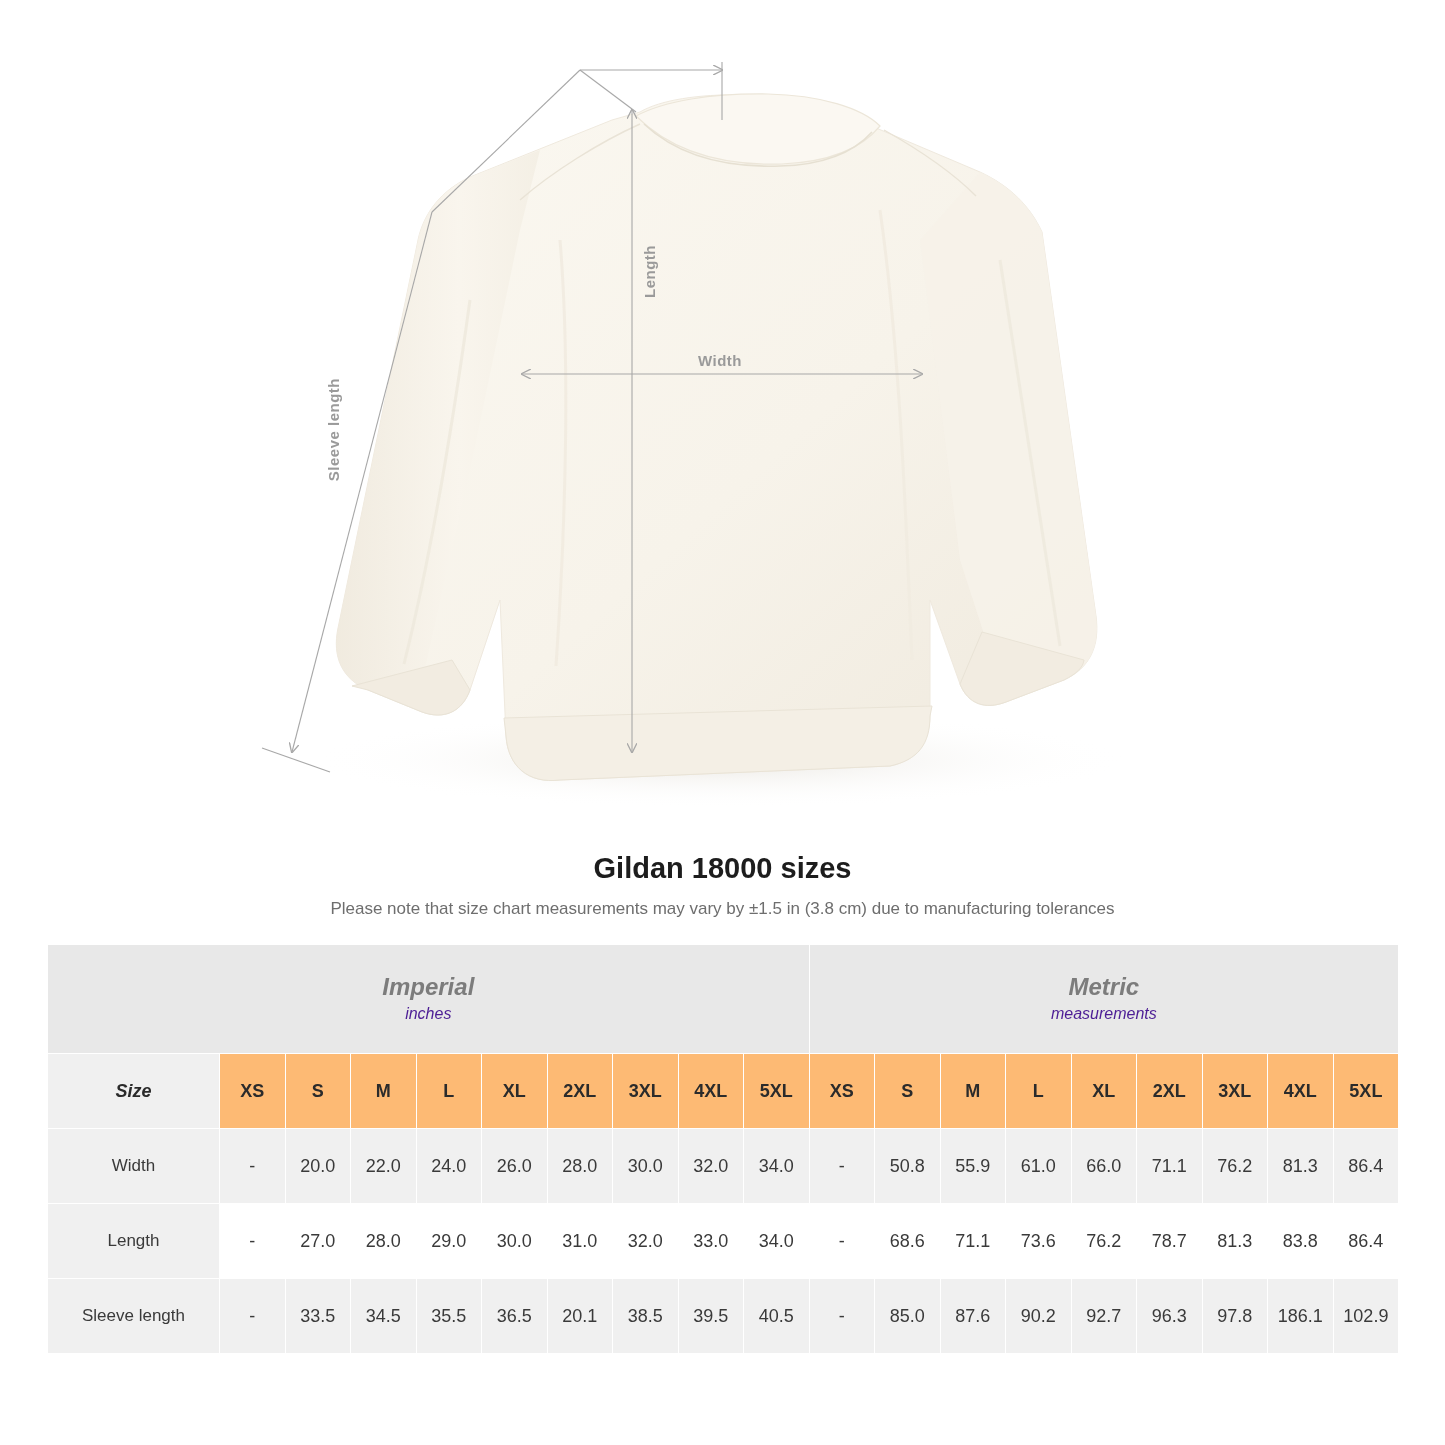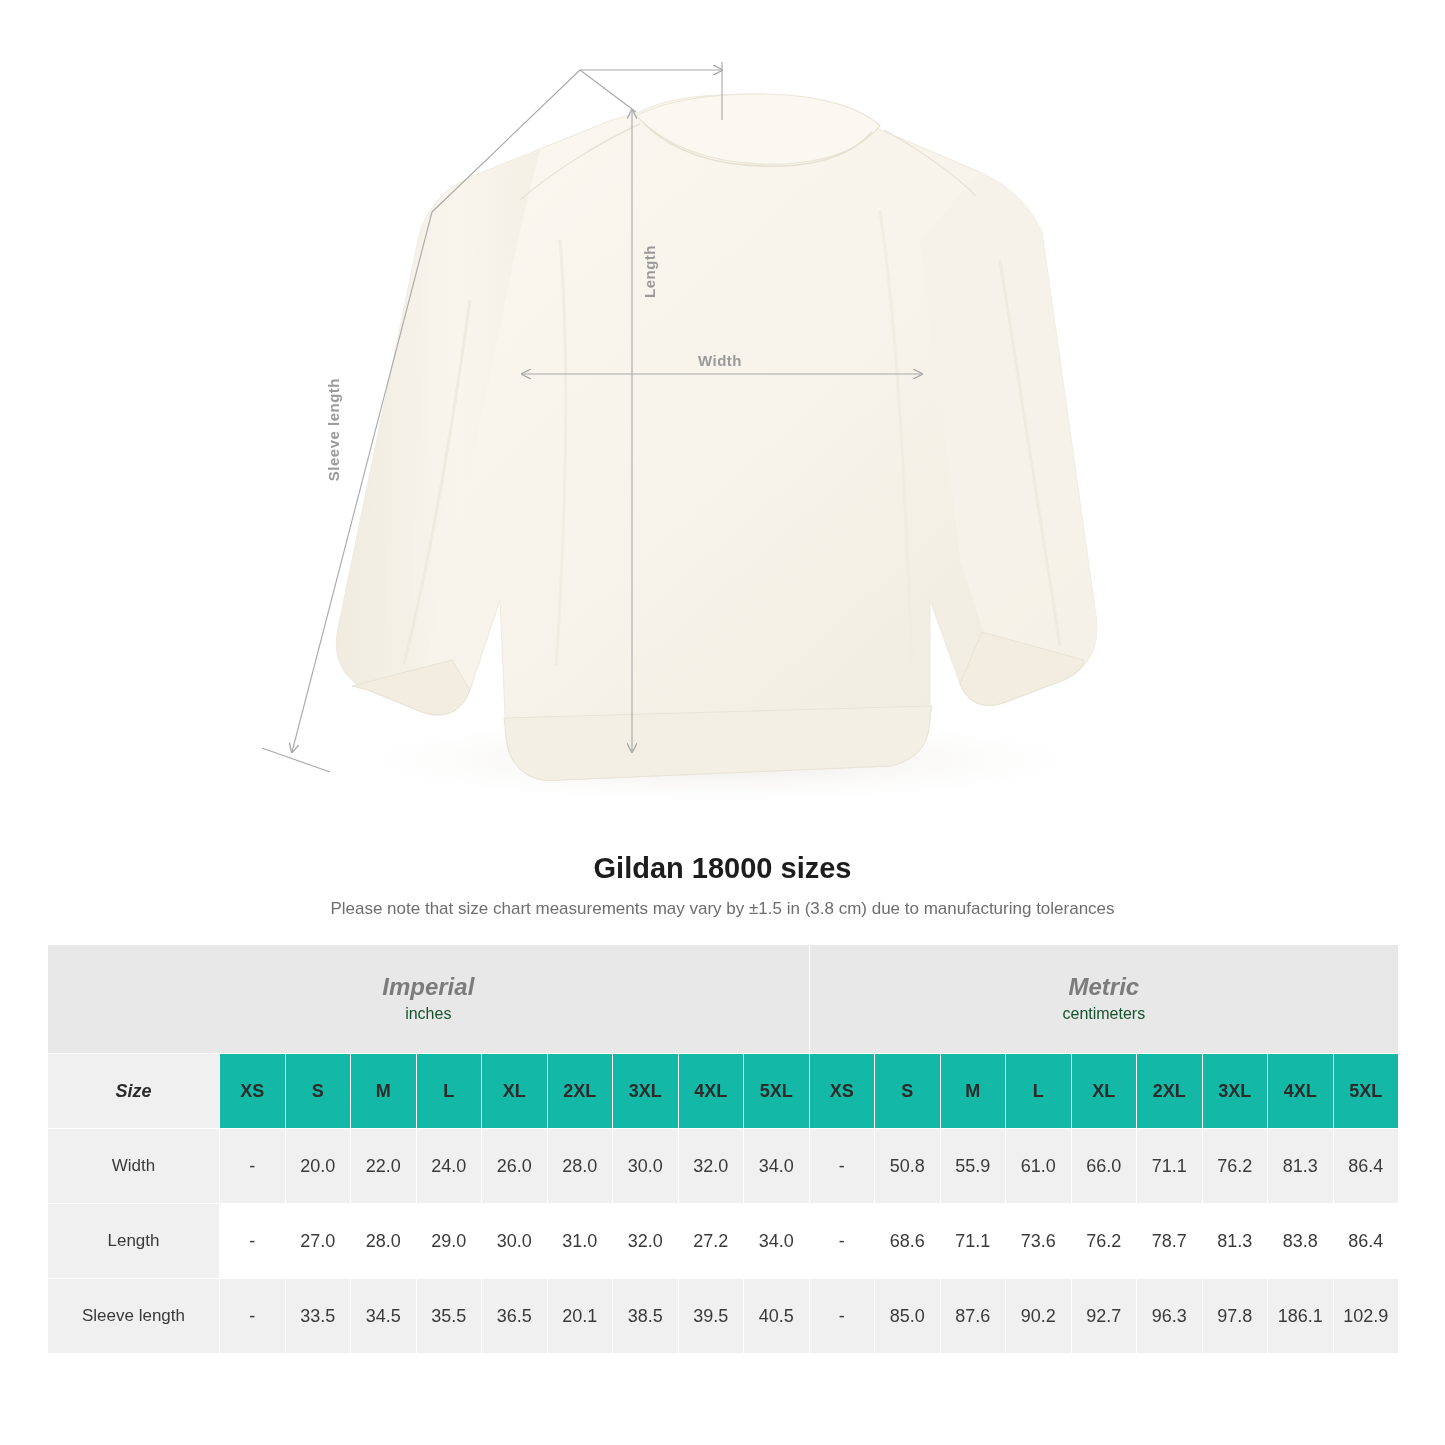--- a/index.html
+++ b/index.html
@@ -99,25 +99,26 @@
   }
   .unit-head .unit-name {
     font-size: 24px;
     font-style: italic;
     font-weight: bold;
     color: #7c7c7c;
     line-height: 1.25;
   }
   .unit-head .unit-sub {
     font-size: 16px;
-    color: #14532d;
+    font-style: italic;
+    color: #4c1d95;
     line-height: 1.5;
   }
   tr.head-row td {
-    background: #14b8a6;
+    background: #fdba74;
     font-size: 18px;
     font-weight: bold;
     color: #2b2b2b;
   }
   tr.head-row td.rowlabel {
     background: #f0f0f0;
     font-style: italic;
   }
   tr.data-row td {
     background: #ffffff;
@@ -267,21 +268,21 @@
           <col class="col-v">
       </colgroup>
       <tbody>
         <tr>
           <td class="unit-head" colspan="10">
             <div class="unit-name">Imperial</div>
             <div class="unit-sub">inches</div>
           </td>
           <td class="unit-head" colspan="9">
             <div class="unit-name">Metric</div>
-            <div class="unit-sub">centimeters</div>
+            <div class="unit-sub">measurements</div>
           </td>
         </tr>
 
         <tr class="head-row">
           <td class="rowlabel">Size</td>
           <td>XS</td>
           <td>S</td>
           <td>M</td>
           <td>L</td>
           <td>XL</td>
@@ -324,21 +325,21 @@
 
         <tr class="data-row">
           <td class="rowlabel">Length</td>
           <td class="val">-</td>
           <td class="val">27.0</td>
           <td class="val">28.0</td>
           <td class="val">29.0</td>
           <td class="val">30.0</td>
           <td class="val">31.0</td>
           <td class="val">32.0</td>
-          <td class="val">27.2</td>
+          <td class="val">33.0</td>
           <td class="val">34.0</td>
           <td class="val">-</td>
           <td class="val">68.6</td>
           <td class="val">71.1</td>
           <td class="val">73.6</td>
           <td class="val">76.2</td>
           <td class="val">78.7</td>
           <td class="val">81.3</td>
           <td class="val">83.8</td>
           <td class="val">86.4</td>

